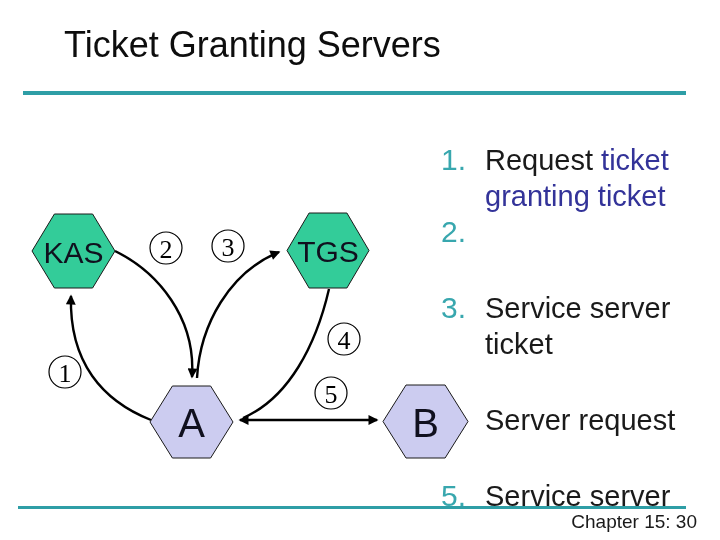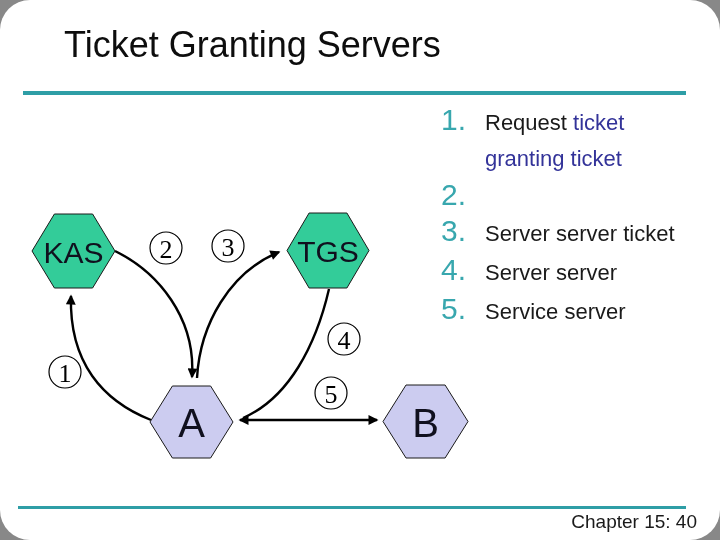--- a/index.html
+++ b/index.html
@@ -1,18 +1,18 @@
 <!DOCTYPE html>
 <html style="--divider: #2E9EA6; --list-number: #38A7AE; --accent-text: #333399; --body-text: #1A1A1A; --server-node: #33CC99; --client-node: #CCCCF0;"><head>
 <meta charset="utf-8">
 <style>
   html,body{margin:0;padding:0;background:#888;}
   .slide{
     position:relative;width:720px;height:540px;background:#ffffff;
-    overflow:hidden;font-family:"Liberation Sans",sans-serif;border-radius:30px;
+    overflow:hidden;font-family:"Liberation Sans",sans-serif;
   }
   .title{
     position:absolute;left:64px;top:24px;margin:0;
     font-size:36px;font-weight:400;color:#0d0d0d;letter-spacing:0px;
     white-space:nowrap;
   }
   .rule{position:absolute;background:var(--divider,#2E9EA6);}
   .rule-top{left:23px;top:91px;width:663px;height:4px;}
   .rule-bottom{left:18px;top:506px;width:668px;height:3px;}
   .footer{
@@ -21,21 +21,21 @@
   .steps{
     position:absolute;left:441px;top:102px;width:260px;
     list-style:none;margin:0;padding:0;
   }
   .steps li{display:flex;align-items:baseline;}
   .steps .num{
     flex:0 0 44px;font-size:30px;line-height:36px;
     color:var(--list-number,#38A7AE);
   }
   .steps .txt{
-    width:200px;font-size:22px;line-height:36px;color:var(--body-text,#1a1a1a);
+    width:200px;font-size:29px;line-height:36px;color:var(--body-text,#1a1a1a);margin-top:40px;
   }
   .steps .seg-accent{color:var(--accent-text,#333399);}
   .diagram{position:absolute;left:0;top:0;width:720px;height:540px;}
   .diagram .hex{stroke:#1a1a1a;stroke-width:1;}
   .diagram .hex-server{fill:var(--server-node,#33CC99);}
   .diagram .hex-client{fill:var(--client-node,#CCCCF0);}
   .diagram .node-label{
     font-family:"Liberation Sans",sans-serif;fill:#10101e;
     text-anchor:middle;dominant-baseline:central;
   }
@@ -56,25 +56,25 @@
   <ol class="steps" id="steps">
       <li>
         <span class="num">1.</span>
         <span class="txt"><span class="seg-body">Request </span><span class="seg-accent">ticket granting ticket</span></span>
       </li>
       <li>
         <span class="num">2.</span>
       </li>
       <li>
         <span class="num">3.</span>
-        <span class="txt"><span class="seg-body">Server server ticket</span></span>
+        <span class="txt"><span class="seg-body">Service server ticket</span></span>
       </li>
       <li>
         <span class="num">4.</span>
-        <span class="txt"><span class="seg-body">Server server</span></span>
+        <span class="txt"><span class="seg-body">Server request</span></span>
       </li>
       <li>
         <span class="num">5.</span>
         <span class="txt"><span class="seg-body">Service server</span></span>
       </li>
     </ol>
 
   <svg class="diagram" id="diagram" viewBox="0 0 720 540">
       <defs>
         <marker id="arrow-head" viewBox="0 0 10 10" refX="8.5" refY="5" markerWidth="12" markerHeight="10" markerUnits="userSpaceOnUse" orient="auto-start-reverse">
@@ -118,14 +118,14 @@
         <circle cx="344" cy="339" r="16" class="badge-circle"></circle>
         <text x="344" y="340.5" class="badge-label">4</text>
       </g>
       <g>
         <circle cx="331" cy="393" r="16" class="badge-circle"></circle>
         <text x="331" y="394.5" class="badge-label">5</text>
       </g>
     </svg>
 
   <div class="rule rule-bottom"></div>
-  <div class="footer">Chapter 15: 40</div>
+  <div class="footer">Chapter 15: 30</div>
 </div>
 
 </body></html>

